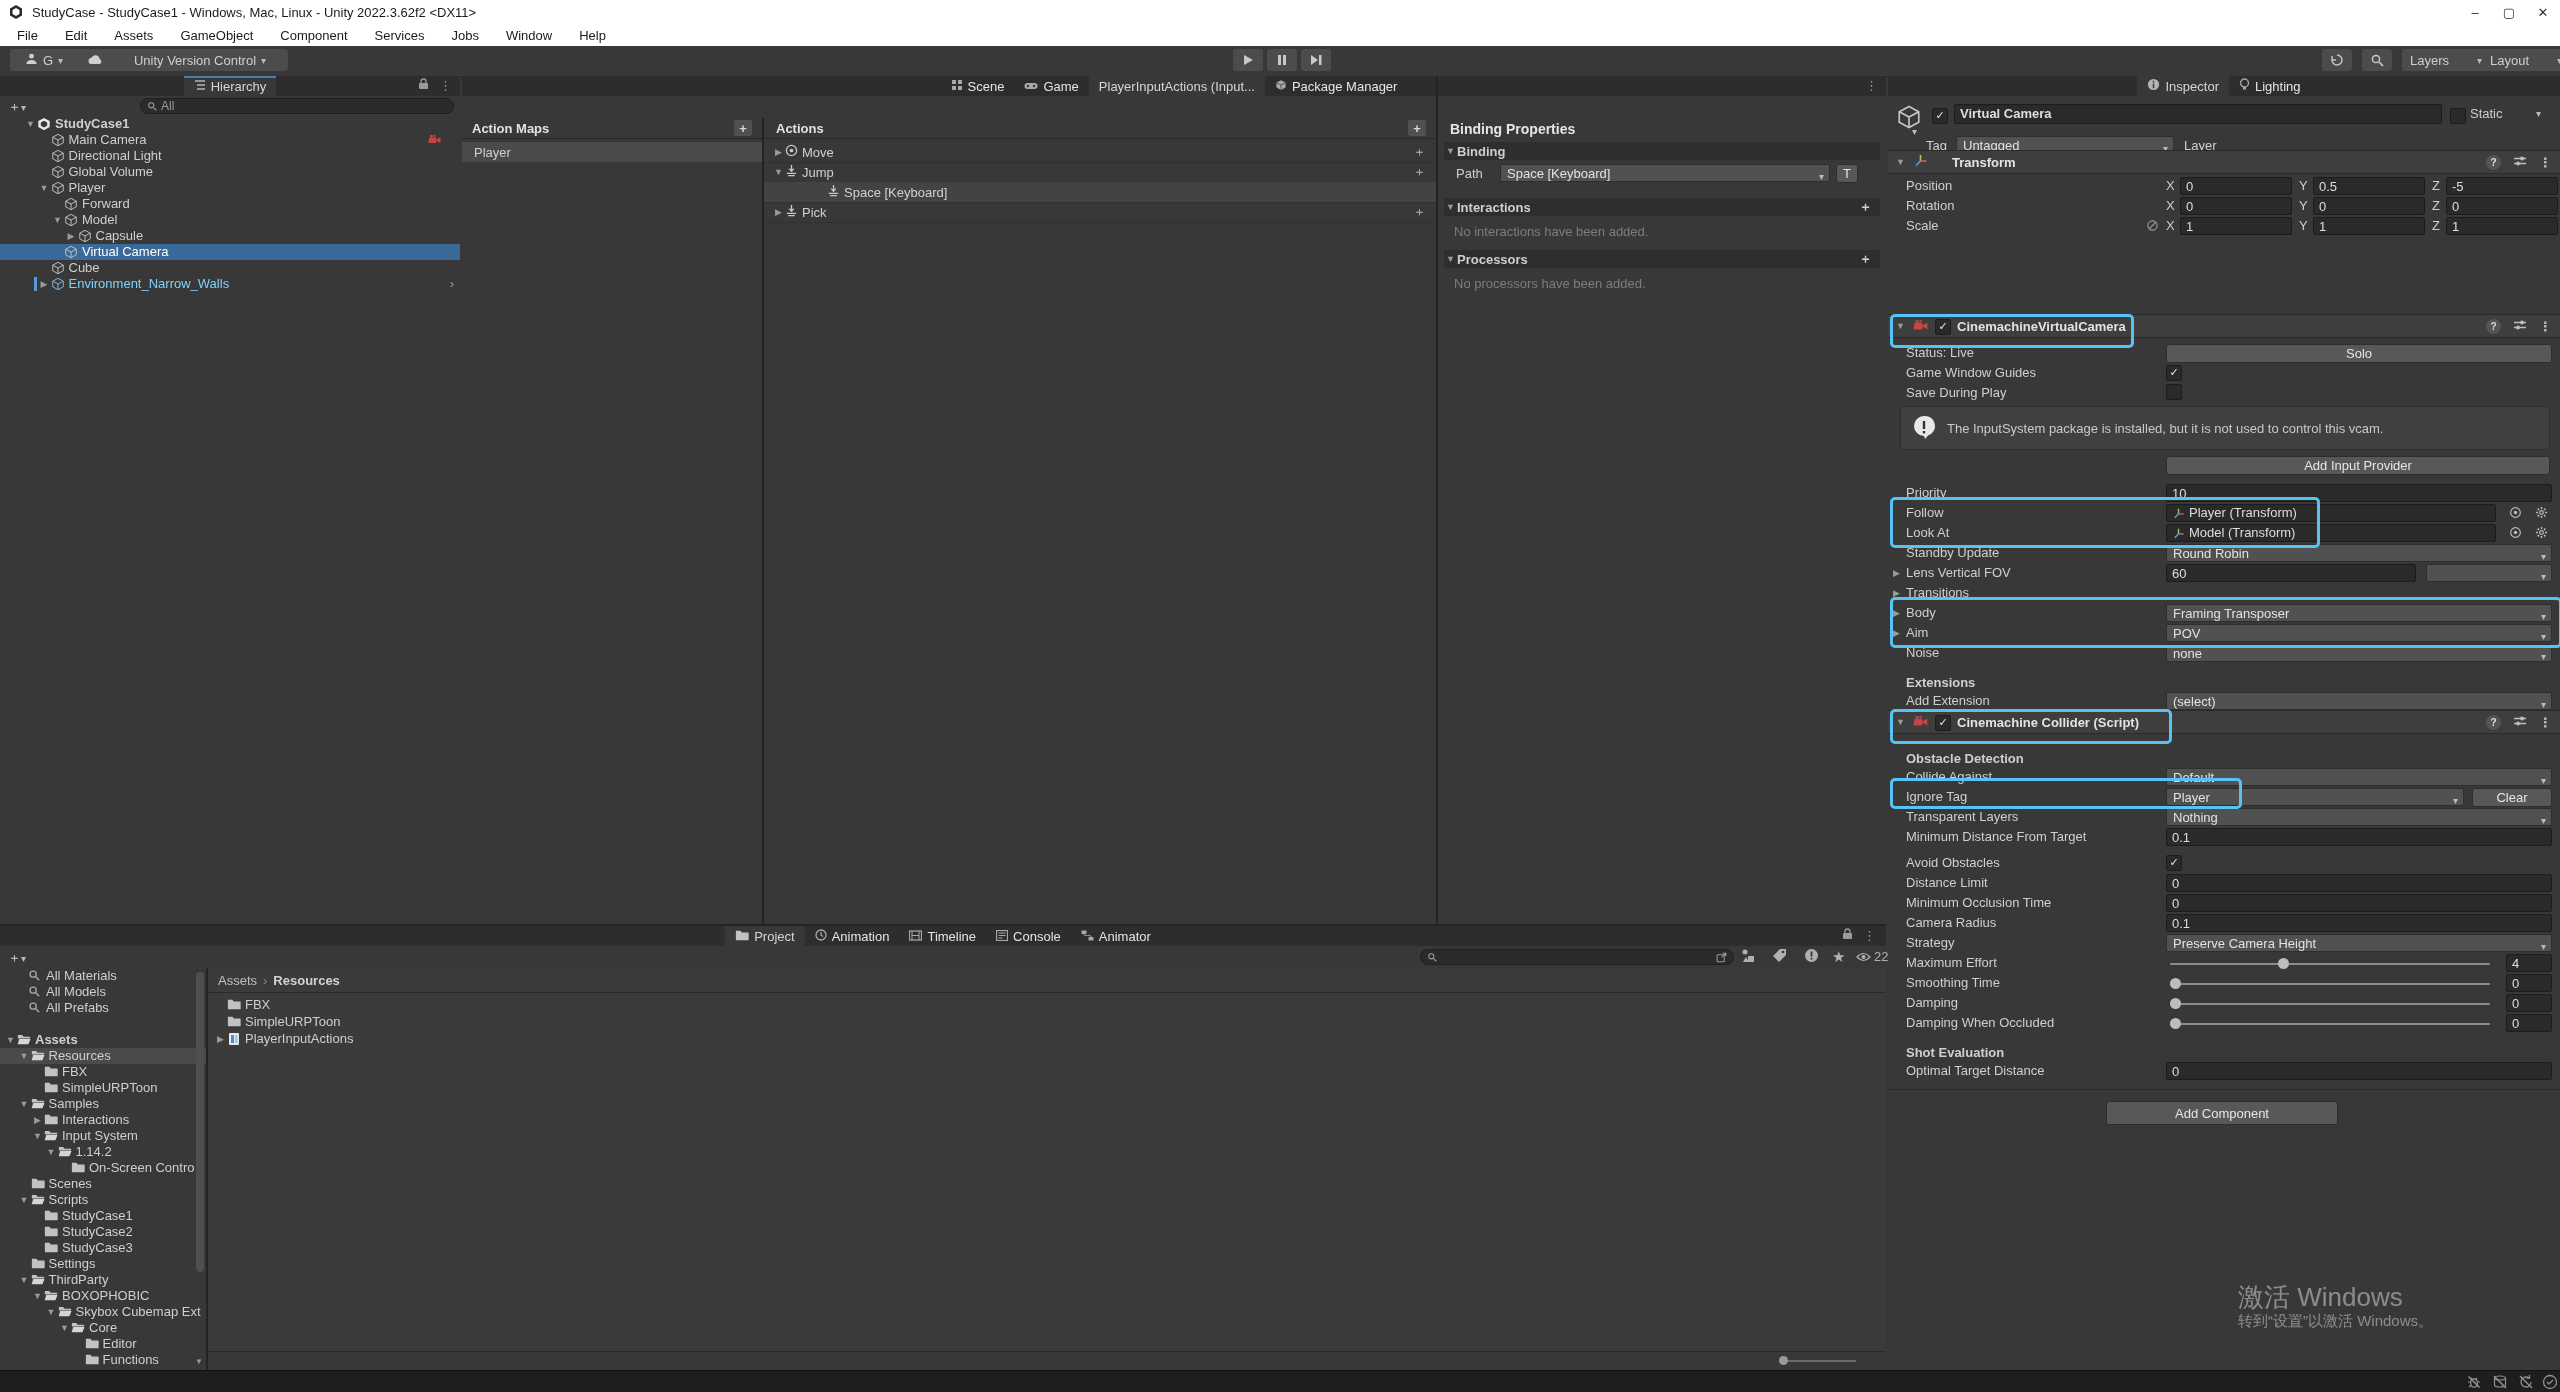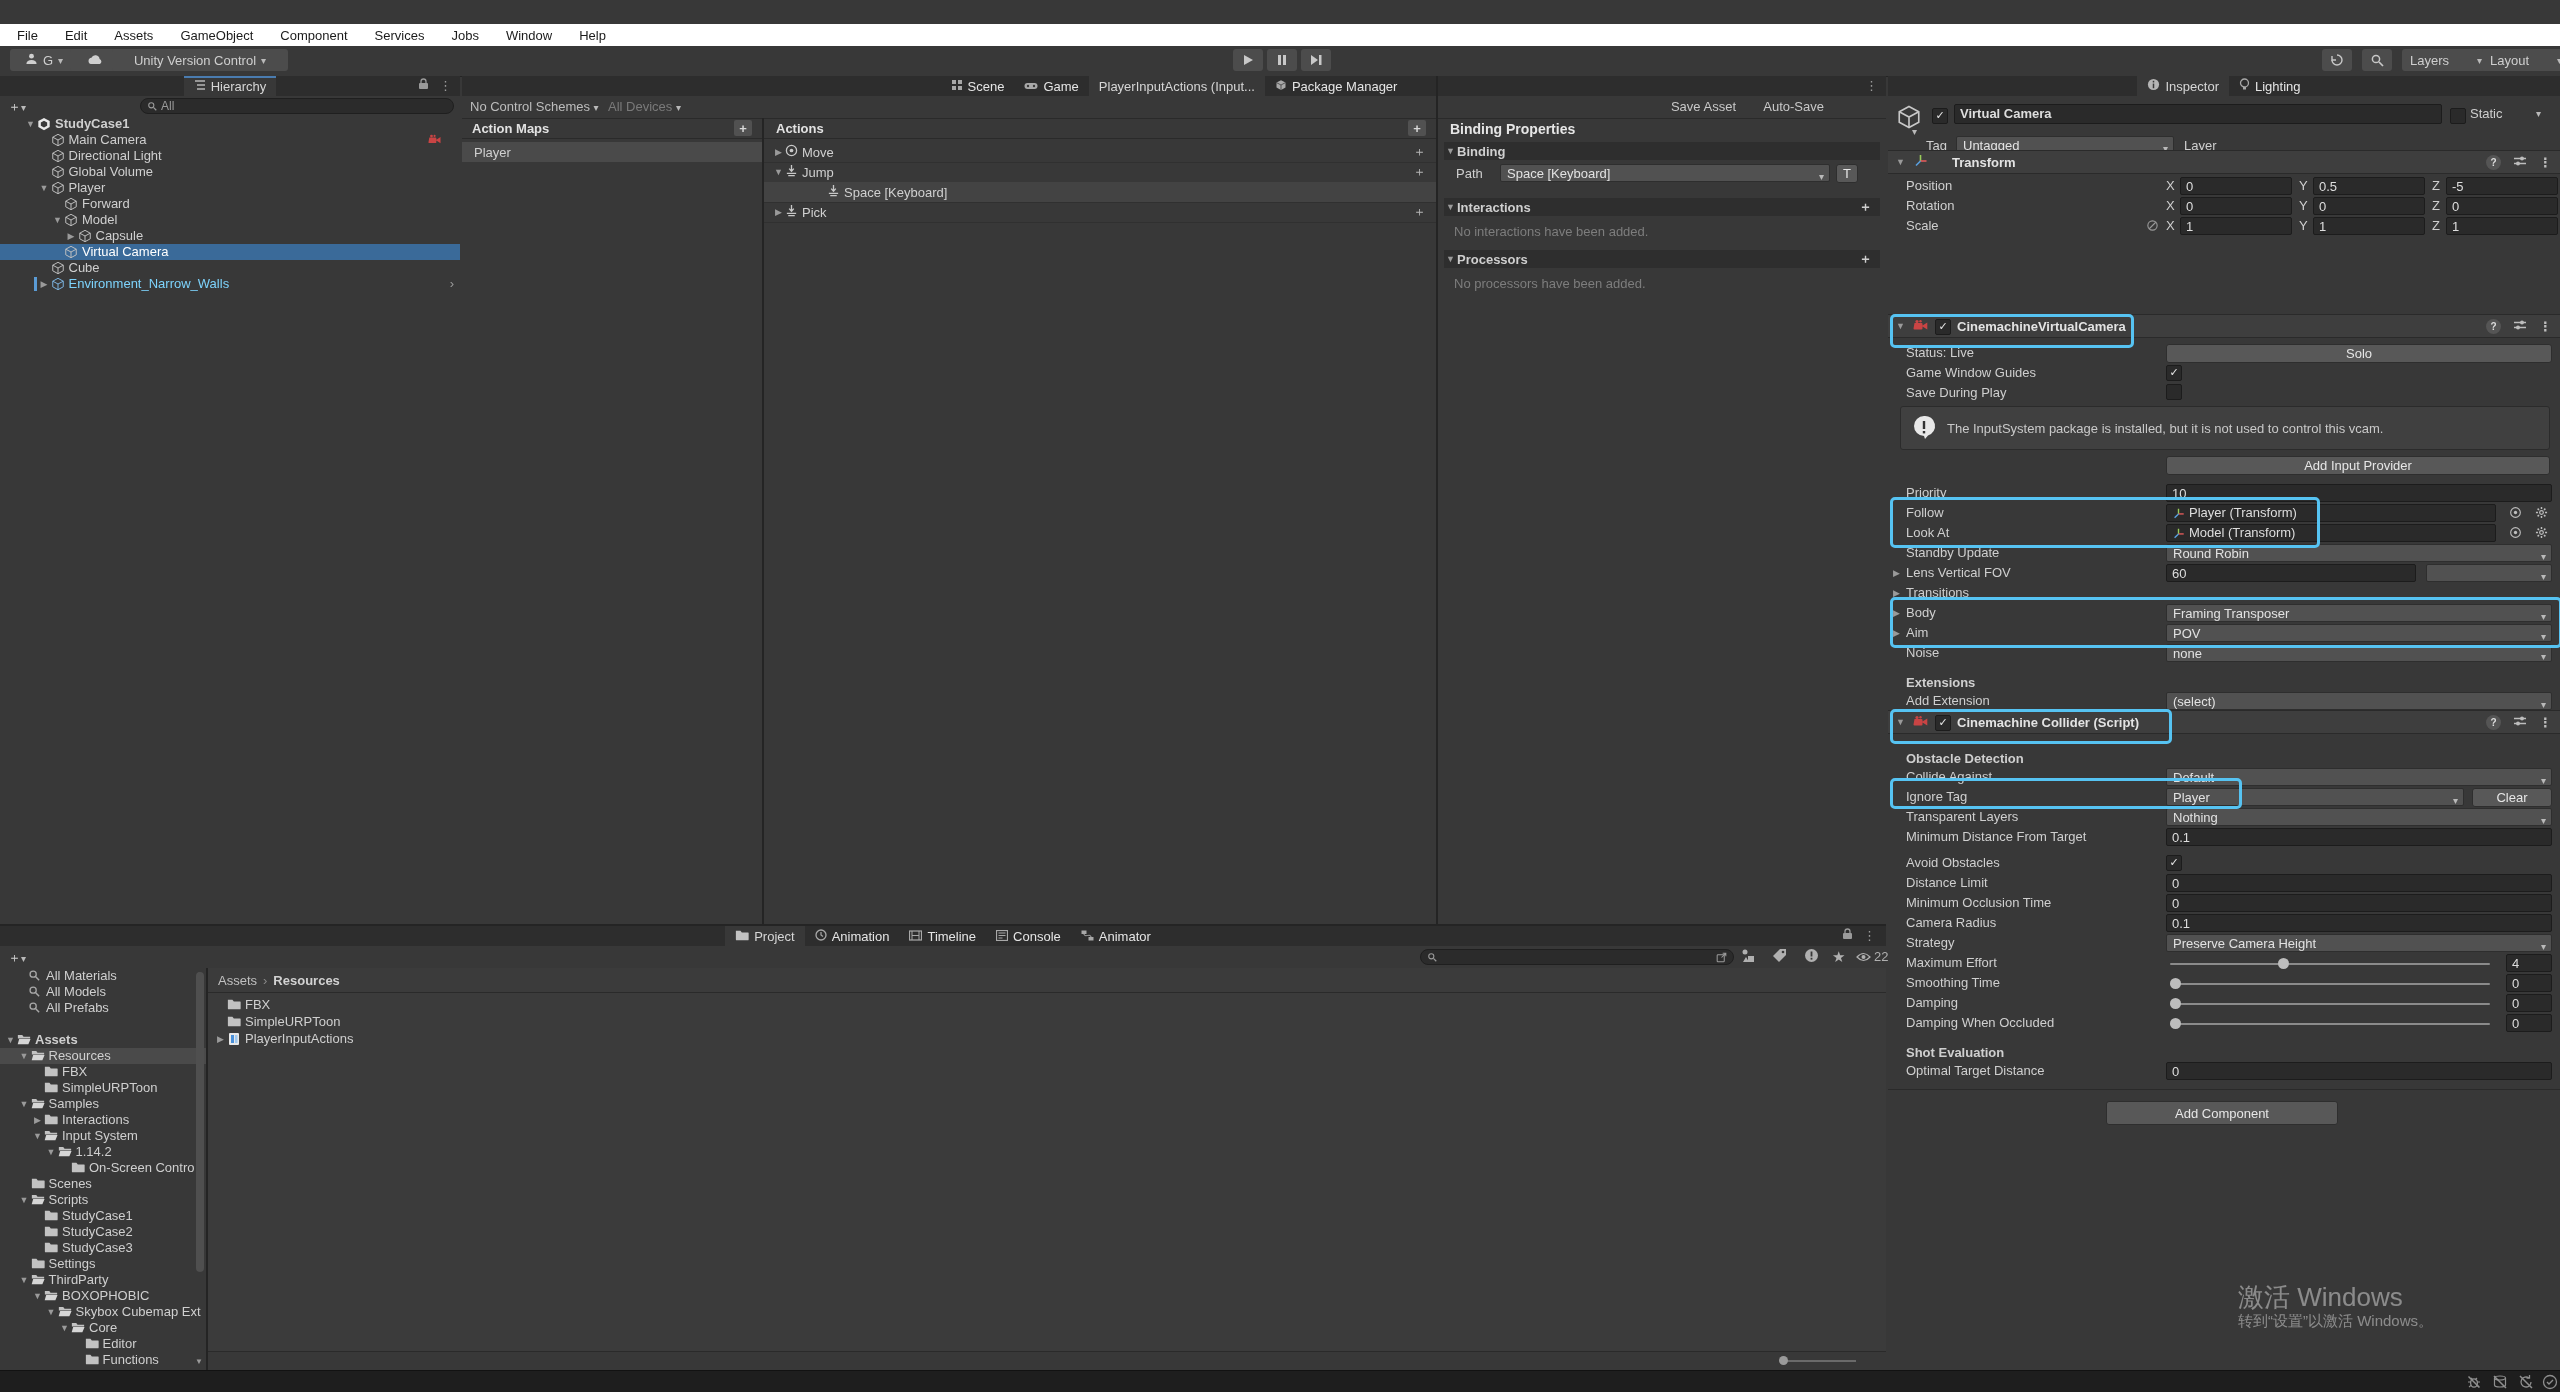--- a/index.html
+++ b/index.html
@@ -58,20 +58,34 @@
   .hl{position:absolute;border:3px solid #56c3f2;border-radius:5px;pointer-events:none;}
   .bold{font-weight:bold;}
   .icircle{width:15px;height:15px;border-radius:50%;background:#555;color:#ddd;display:inline-flex;align-items:center;justify-content:center;font-size:10px;}
   .watermark{color:rgba(255,255,255,0.42);}
 </style>
 </head>
 <body>
 
 <div class="screen">
 
+  <div class="abs titlebar">
+    <span class="abs" style="left:8px;top:4px;">
+      <svg width="16" height="16" viewBox="0 0 16 16">
+          <path d="M8 1 L14 4.5 V11.5 L8 15 L2 11.5 V4.5 Z" fill="#2b2b2b"></path>
+          <path d="M8 4 L11.5 6 V10 L8 12 L4.5 10 V6 Z" fill="#fff"></path>
+        </svg>
+    </span>
+    <span class="apptitle">StudyCase - StudyCase1 - Windows, Mac, Linux - Unity 2022.3.62f2 &lt;DX11&gt;</span>
+    <div class="winbtns">
+      <span class="winbtn">–</span>
+      <span class="winbtn">▢</span>
+      <span class="winbtn">✕</span>
+    </div>
+  </div>
 
   <div class="abs menubar" id="menubar">
       <span class="mi">File</span>
       <span class="mi">Edit</span>
       <span class="mi">Assets</span>
       <span class="mi">GameObject</span>
       <span class="mi">Component</span>
       <span class="mi">Services</span>
       <span class="mi">Jobs</span>
       <span class="mi">Window</span>
@@ -310,26 +324,20 @@
           <span class="ic"><svg width="12" height="12" viewBox="0 0 16 16">
               <path d="M8 1.5 L14 4.8 V11.2 L8 14.5 L2 11.2 V4.8 Z" fill="#a8a8a8"></path>
               <path d="M2 4.8 L8 8 L14 4.8 M8 8 V14.5" stroke="#383838" stroke-width="1" fill="none"></path>
             </svg></span>
           <span>Package Manager</span>
         </div>
         <div class="corner" style="right: 8px;">
           <span>⋮</span>
         </div>
       </div>
-    <div class="abs" style="left:0;top:20px;right:0;height:22px;border-bottom:1px solid #2a2a2a;">
-      <span class="abs" style="left:8px;top:3px;color:#bdbdbd;"><span>No Control Schemes</span> <span class="caret">▾</span></span>
-      <span class="abs" style="left:146px;top:3px;color:#7a7a7a;"><span>All Devices</span> <span class="caret">▾</span></span>
-      <span class="abs" style="right:150px;top:3px;color:#c8c8c8;">Save Asset</span>
-      <span class="abs" style="right:62px;top:3px;color:#c8c8c8;">Auto-Save</span>
-    </div>
 
     <div class="abs" style="left:0;top:42px;width:300px;bottom:0;">
       <div class="hdrbar" style="top:0;padding-left:10px;">
           <span>Action Maps</span>
         <span class="plusbox" style="right:10px;top:2px;">+</span>
         </div>
       <div id="actionmap-rows">
           <div class="arow" style="top: 24px; background: rgb(74, 74, 74); border-bottom: none;">
             <span style="padding-left: 12px;">Player</span>
           </div>

